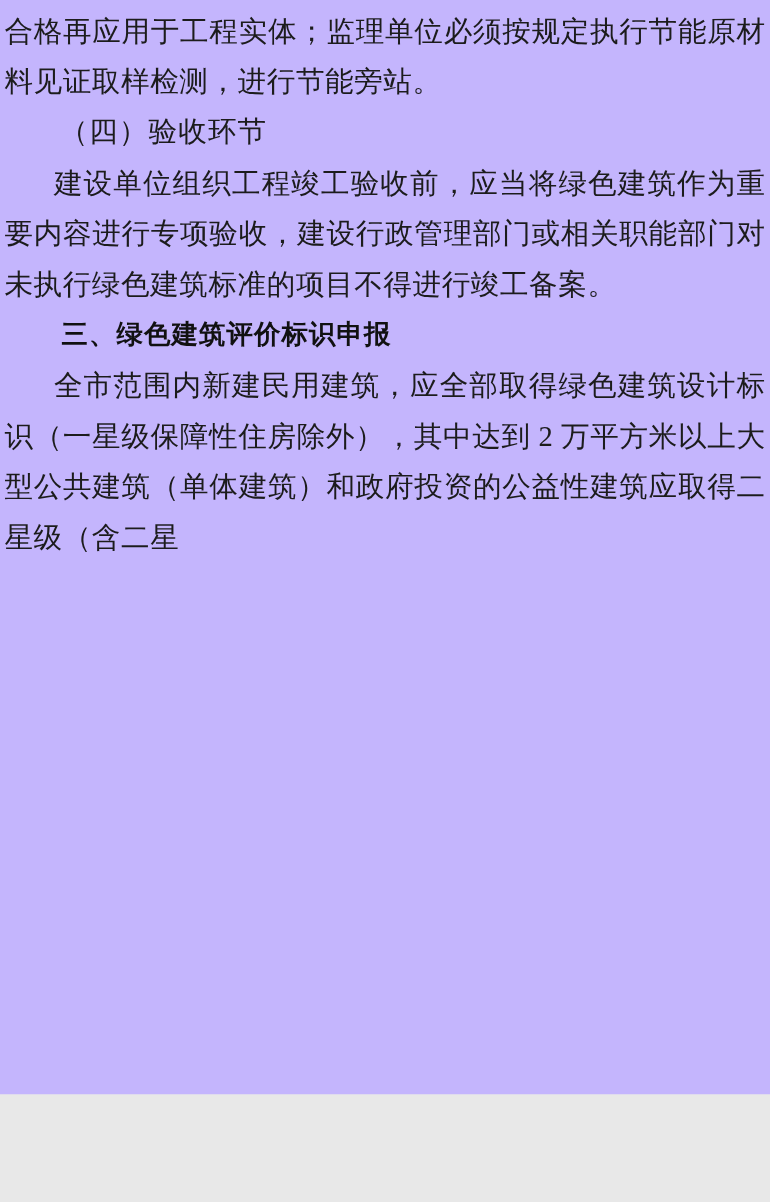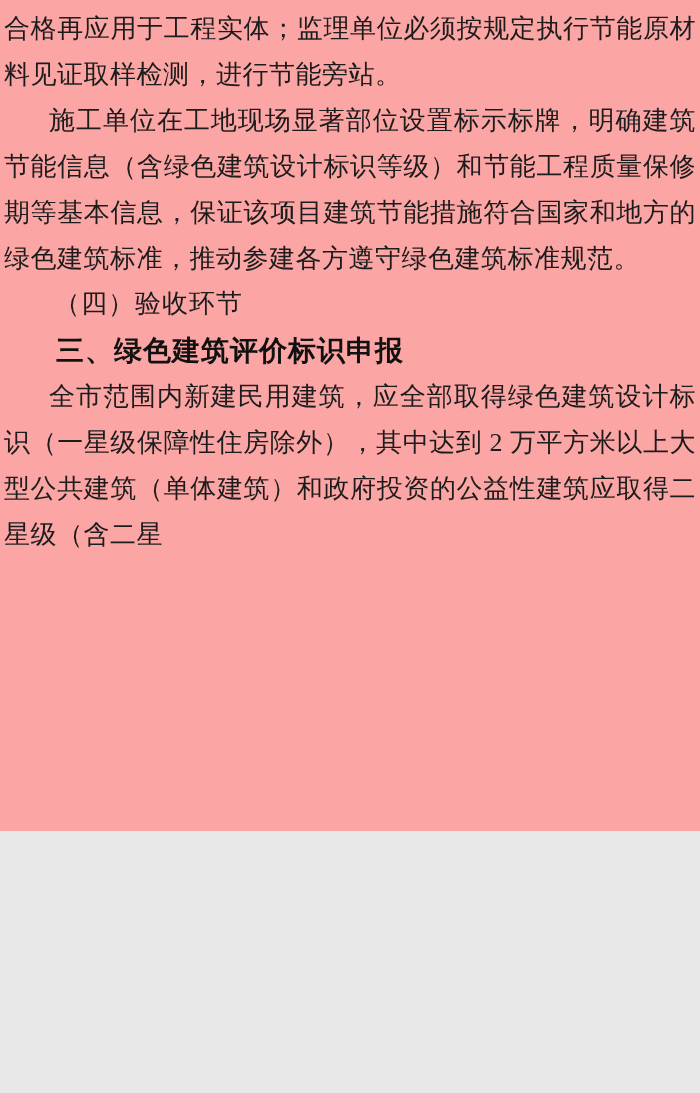--- a/index.html
+++ b/index.html
@@ -3,23 +3,23 @@
 <meta charset="utf-8">
 <style>
   html, body {
     margin: 0;
     padding: 0;
     background: #e8e8e8;
   }
   .page {
     position: relative;
     width: 700px;
-    height: 831px;
+    height: 995px;
     margin: 0 auto;
-    background: #fca5a5;
+    background: #c4b5fd;
     overflow: hidden;
     color: #1c1c1c;
     font-family: "Liberation Serif", "DejaVu Serif", serif;
   }
   .text-block {
     position: absolute;
     top: 6px;
     left: 4px;
     right: 4px;
     height: 1028px;
@@ -40,21 +40,21 @@
   .subheading {
     margin: 0;
     font-size: 26px;
     line-height: 46px;
     letter-spacing: 1px;
     padding-left: 50px;
     font-family: Liberation Mono, monospace;
   }
   .heading {
     margin: 0;
-    font-size: 28px;
+    font-size: 24px;
     line-height: 46px;
     letter-spacing: 1px;
     padding-left: 52px;
     font-weight: bold;
     color: #111111;
     font-family: Liberation Sans, sans-serif;
   }
   .page-footer {
     position: absolute;
     top: 1036px;
@@ -66,20 +66,20 @@
     letter-spacing: 1px;
     font-family: "Liberation Serif", "DejaVu Serif", serif;
   }
 </style>
 </head>
 <body>
 
 <div class="page">
   <div class="text-block">
     <p class="para">合格再应用于工程实体；监理单位必须按规定执行节能原材料见证取样检测，进行节能旁站。</p>
-    <p class="para indent">施工单位在工地现场显著部位设置标示标牌，明确建筑节能信息（含绿色建筑设计标识等级）和节能工程质量保修期等基本信息，保证该项目建筑节能措施符合国家和地方的绿色建筑标准，推动参建各方遵守绿色建筑标准规范。</p>
     <p class="subheading">（四）验收环节</p>
+    <p class="para indent">建设单位组织工程竣工验收前，应当将绿色建筑作为重要内容进行专项验收，建设行政管理部门或相关职能部门对未执行绿色建筑标准的项目不得进行竣工备案。</p>
     <p class="heading">三、绿色建筑评价标识申报</p>
     <p class="para indent">全市范围内新建民用建筑，应全部取得绿色建筑设计标识（一星级保障性住房除外），其中达到 2 万平方米以上大型公共建筑（单体建筑）和政府投资的公益性建筑应取得二星级（含二星</p>
   </div>
 
   <div class="page-footer">— 4 —</div>
 </div>
 
 </body></html>

